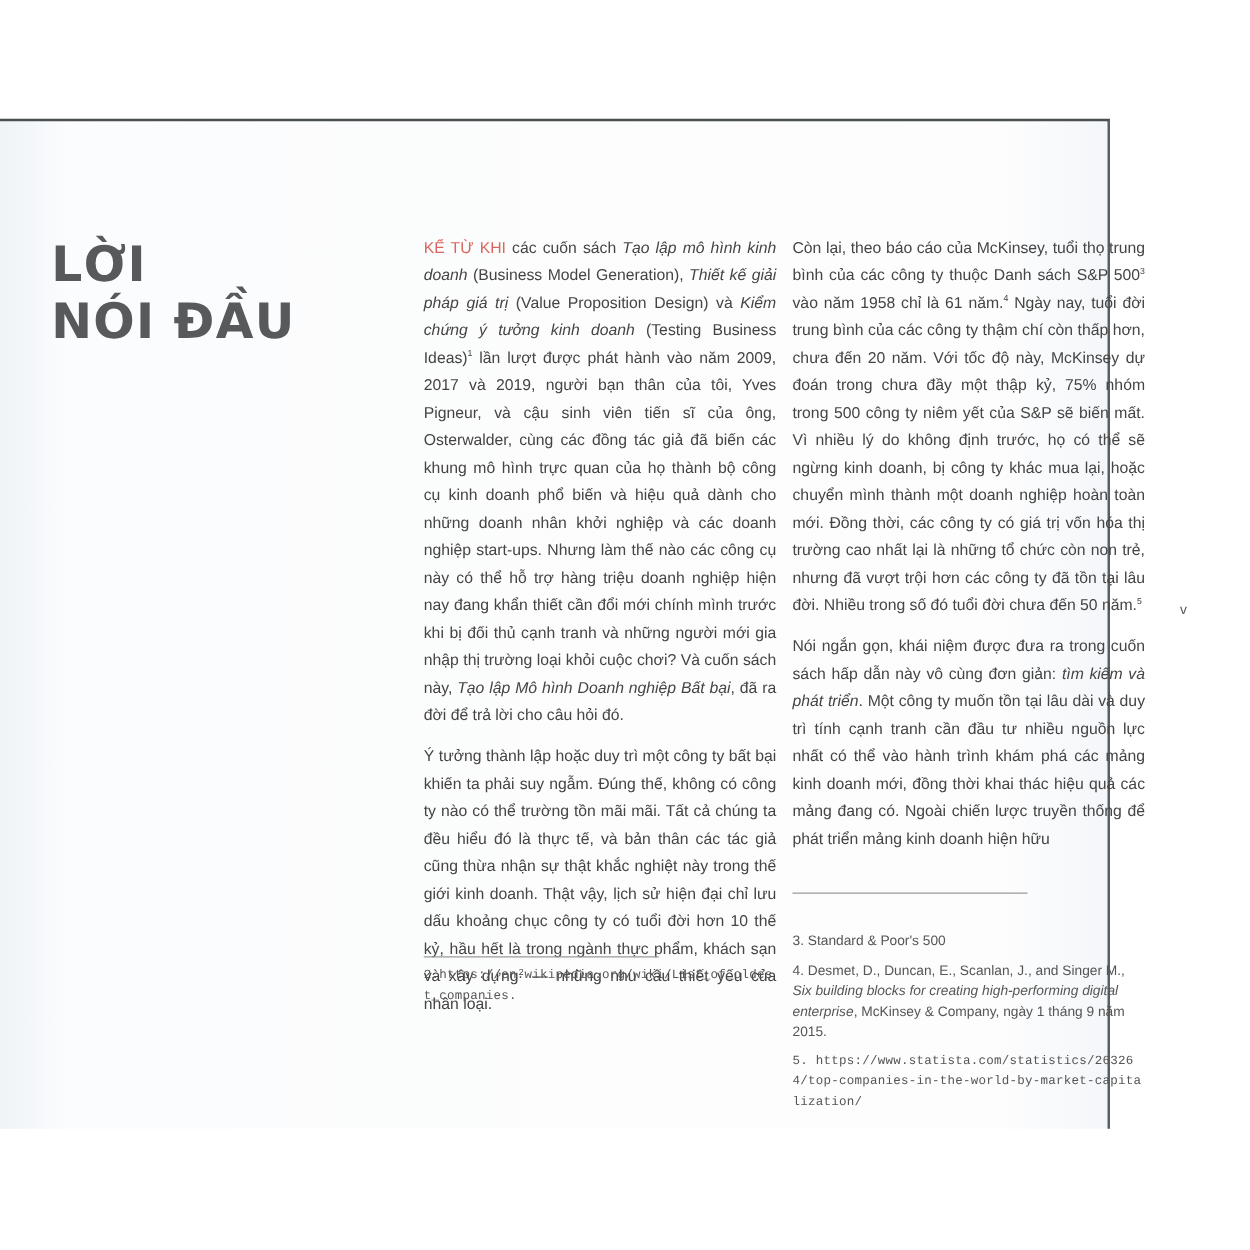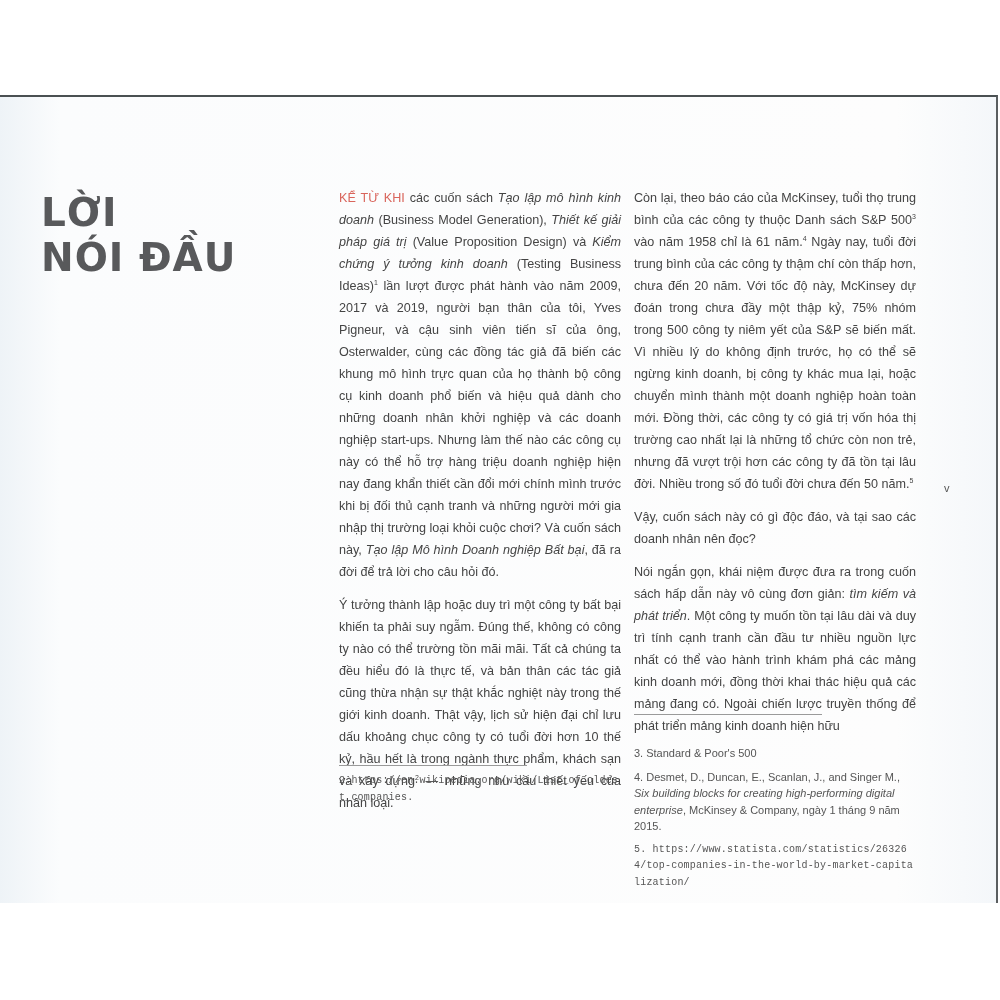--- a/index.html
+++ b/index.html
@@ -1,21 +1,21 @@
 <!DOCTYPE html>
 <html><head>
   <meta charset="utf-8">
   <style>
     html, body { margin: 0; padding: 0; }
     body {
       width: 1000px; height: 1000px; background: #ffffff; position: relative; overflow: hidden;
       font-family: "Liberation Sans", sans-serif; color: #3c3c3c;
     }
     .page {
-      position: absolute; left: 0; top: 95px; width: 998px; height: 808px;
+      position: absolute; left: 0; top: 95px; width: 888px; height: 808px;
       background: linear-gradient(90deg, #eef3f7 0%, #fbfcfd 6%, #fdfdfd 90%, #f4f7fa 100%);
       border-top: 2px solid #4a5052;
       border-right: 2px solid #5a5e60;
       box-sizing: border-box;
     }
     .title {
       position: absolute; left: 41px; top: 93px;
       font-family: "DejaVu Sans", sans-serif; font-weight: bold;
       font-size: 39px; line-height: 45px; color: #58595b; letter-spacing: 1px;
     }
@@ -62,21 +62,20 @@
     <p><span>Ý tưởng thành lập hoặc duy trì một công ty bất bại khiến ta phải suy ngẫm. Đúng thế, không có công ty nào có thể trường tồn mãi mãi. Tất cả chúng ta đều hiểu đó là thực tế, và bản thân các tác giả cũng thừa nhận sự thật khắc nghiệt này trong thế giới kinh doanh. Thật vậy, lịch sử hiện đại chỉ lưu dấu khoảng chục công ty có tuổi đời hơn 10 thế kỷ, hầu hết là trong ngành thực phẩm, khách sạn và xây dựng</span><sup>2</sup><span> — những nhu cầu thiết yếu của nhân loại.</span></p>
   </div>
 
   <div class="rule rule1"></div>
   <div class="notes notes1">
     <p class="mono">2.https://en.wikipedia.org/wiki/List_of_oldest_companies.</p>
   </div>
 
   <div class="col col2">
     <p><span>Còn lại, theo báo cáo của McKinsey, tuổi thọ trung bình của các công ty thuộc Danh sách S&amp;P 500</span><sup>3</sup><span> vào năm 1958 chỉ là 61 năm.</span><sup>4</sup><span> Ngày nay, tuổi đời trung bình của các công ty thậm chí còn thấp hơn, chưa đến 20 năm. Với tốc độ này, McKinsey dự đoán trong chưa đầy một thập kỷ, 75% nhóm trong 500 công ty niêm yết của S&amp;P sẽ biến mất. Vì nhiều lý do không định trước, họ có thể sẽ ngừng kinh doanh, bị công ty khác mua lại, hoặc chuyển mình thành một doanh nghiệp hoàn toàn mới. Đồng thời, các công ty có giá trị vốn hóa thị trường cao nhất lại là những tổ chức còn non trẻ, nhưng đã vượt trội hơn các công ty đã tồn tại lâu đời. Nhiều trong số đó tuổi đời chưa đến 50 năm.</span><sup>5</sup></p>
-    <p>Vậy, cuốn sách này có gì độc đáo, và tại sao các doanh nhân nên đọc?</p>
     <p><span>Nói ngắn gọn, khái niệm được đưa ra trong cuốn sách hấp dẫn này vô cùng đơn giản: </span><em>tìm kiếm và phát triển</em><span>. Một công ty muốn tồn tại lâu dài và duy trì tính cạnh tranh cần đầu tư nhiều nguồn lực nhất có thể vào hành trình khám phá các mảng kinh doanh mới, đồng thời khai thác hiệu quả các mảng đang có. Ngoài chiến lược truyền thống để phát triển mảng kinh doanh hiện hữu</span></p>
   </div>
 
   <div class="rule rule2"></div>
   <div class="notes notes2">
     <p>3. Standard &amp; Poor's 500</p>
     <p><span>4. Desmet, D., Duncan, E., Scanlan, J., and Singer M., </span><em>Six building blocks for creating high-performing digital enterprise</em><span>, McKinsey &amp; Company, ngày 1 tháng 9 năm 2015.</span></p>
     <p class="mono">5. https://www.statista.com/statistics/263264/top-companies-in-the-world-by-market-capitalization/</p>
   </div>
 

